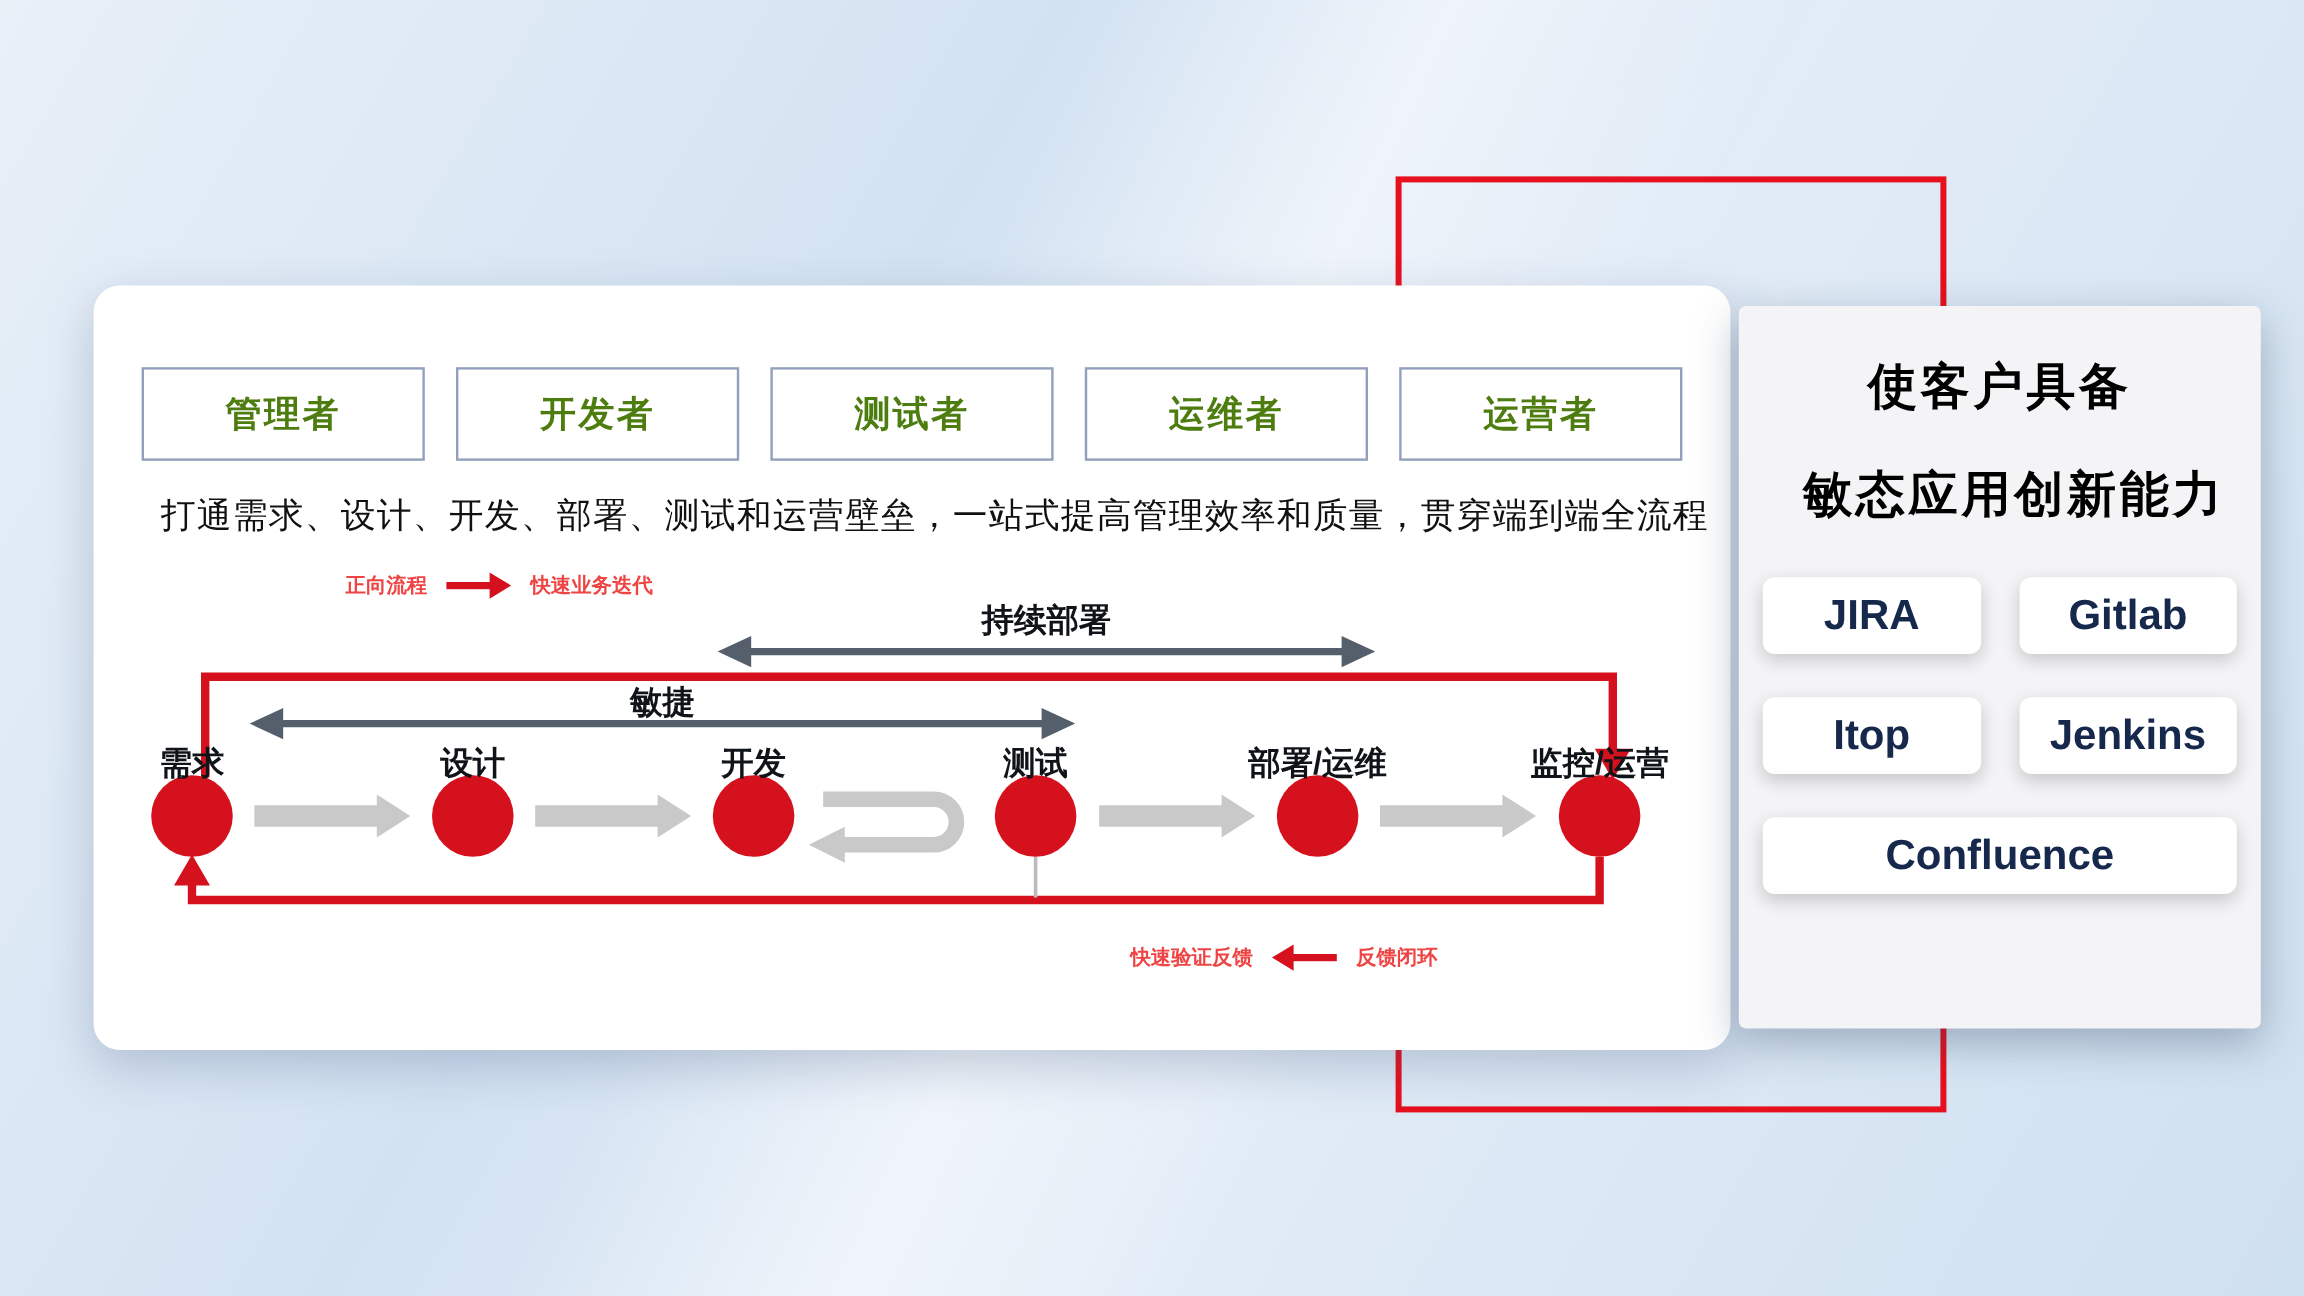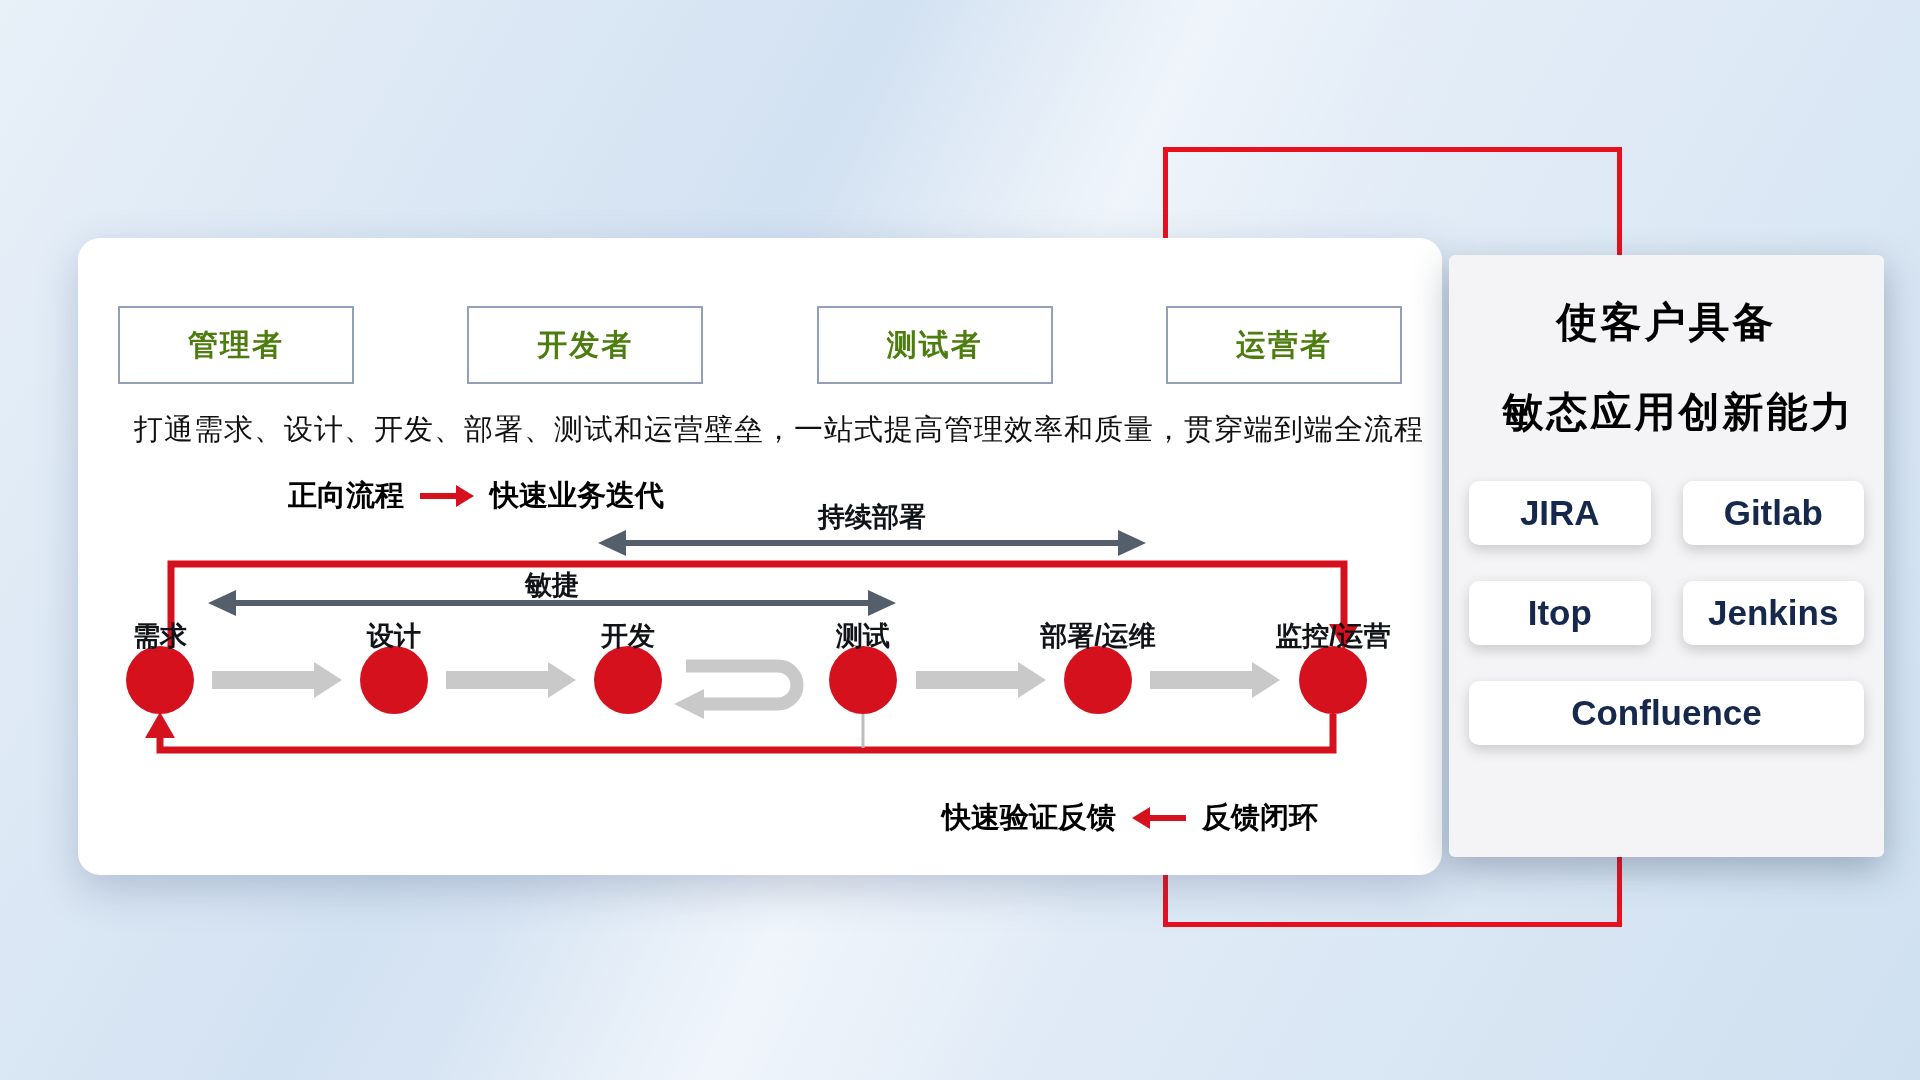--- a/index.html
+++ b/index.html
@@ -39,23 +39,23 @@
     display:flex; align-items:center; justify-content:center;
   }
   .role-box span { color:#4d7c0f; font-size:30px; font-weight:bold; letter-spacing:2px; }
 
   .subtitle {
     position:absolute; top:172px; left:56px; right:40px;
     font-size:29px; font-weight:normal; color:#111; letter-spacing:1px;
     white-space:nowrap;
   }
 
-  .legend { display:flex; align-items:center; gap:16px; font-size:29px; font-weight:bold; color:#000000; }
+  .legend { display:flex; align-items:center; gap:16px; font-size:17px; font-weight:bold; color:#ef4444; }
   .legend.forward { position:absolute; top:238px; left:210px; }
-  .legend.feedback { position:absolute; top:560px; left:864px; }
+  .legend.feedback { position:absolute; top:548px; left:864px; }
 
   .arrow-right-icon, .arrow-left-icon { position:relative; display:inline-block; width:54px; height:22px; }
   .arrow-right-icon .bar { position:absolute; left:0; top:8px; width:38px; height:6px; background:#d6111e; }
   .arrow-right-icon .head {
     position:absolute; right:0; top:0; width:0; height:0;
     border-left:18px solid #d6111e; border-top:11px solid transparent; border-bottom:11px solid transparent;
   }
   .arrow-left-icon .bar { position:absolute; right:0; top:8px; width:38px; height:6px; background:#d6111e; }
   .arrow-left-icon .head {
     position:absolute; left:0; top:0; width:0; height:0;
@@ -112,20 +112,23 @@
       <div class="role-box">
           <span>管理者</span>
         </div>
       <div class="role-box">
           <span>开发者</span>
         </div>
       <div class="role-box">
           <span>测试者</span>
         </div>
       <div class="role-box">
+          <span>运维者</span>
+        </div>
+      <div class="role-box">
           <span>运营者</span>
         </div>
     </div>
 
     <div class="subtitle">打通需求、设计、开发、部署、测试和运营壁垒，一站式提高管理效率和质量，贯穿端到端全流程</div>
 
     <div class="legend forward">
       <span>正向流程</span>
       <span class="arrow-right-icon">
           <i class="bar"></i>

